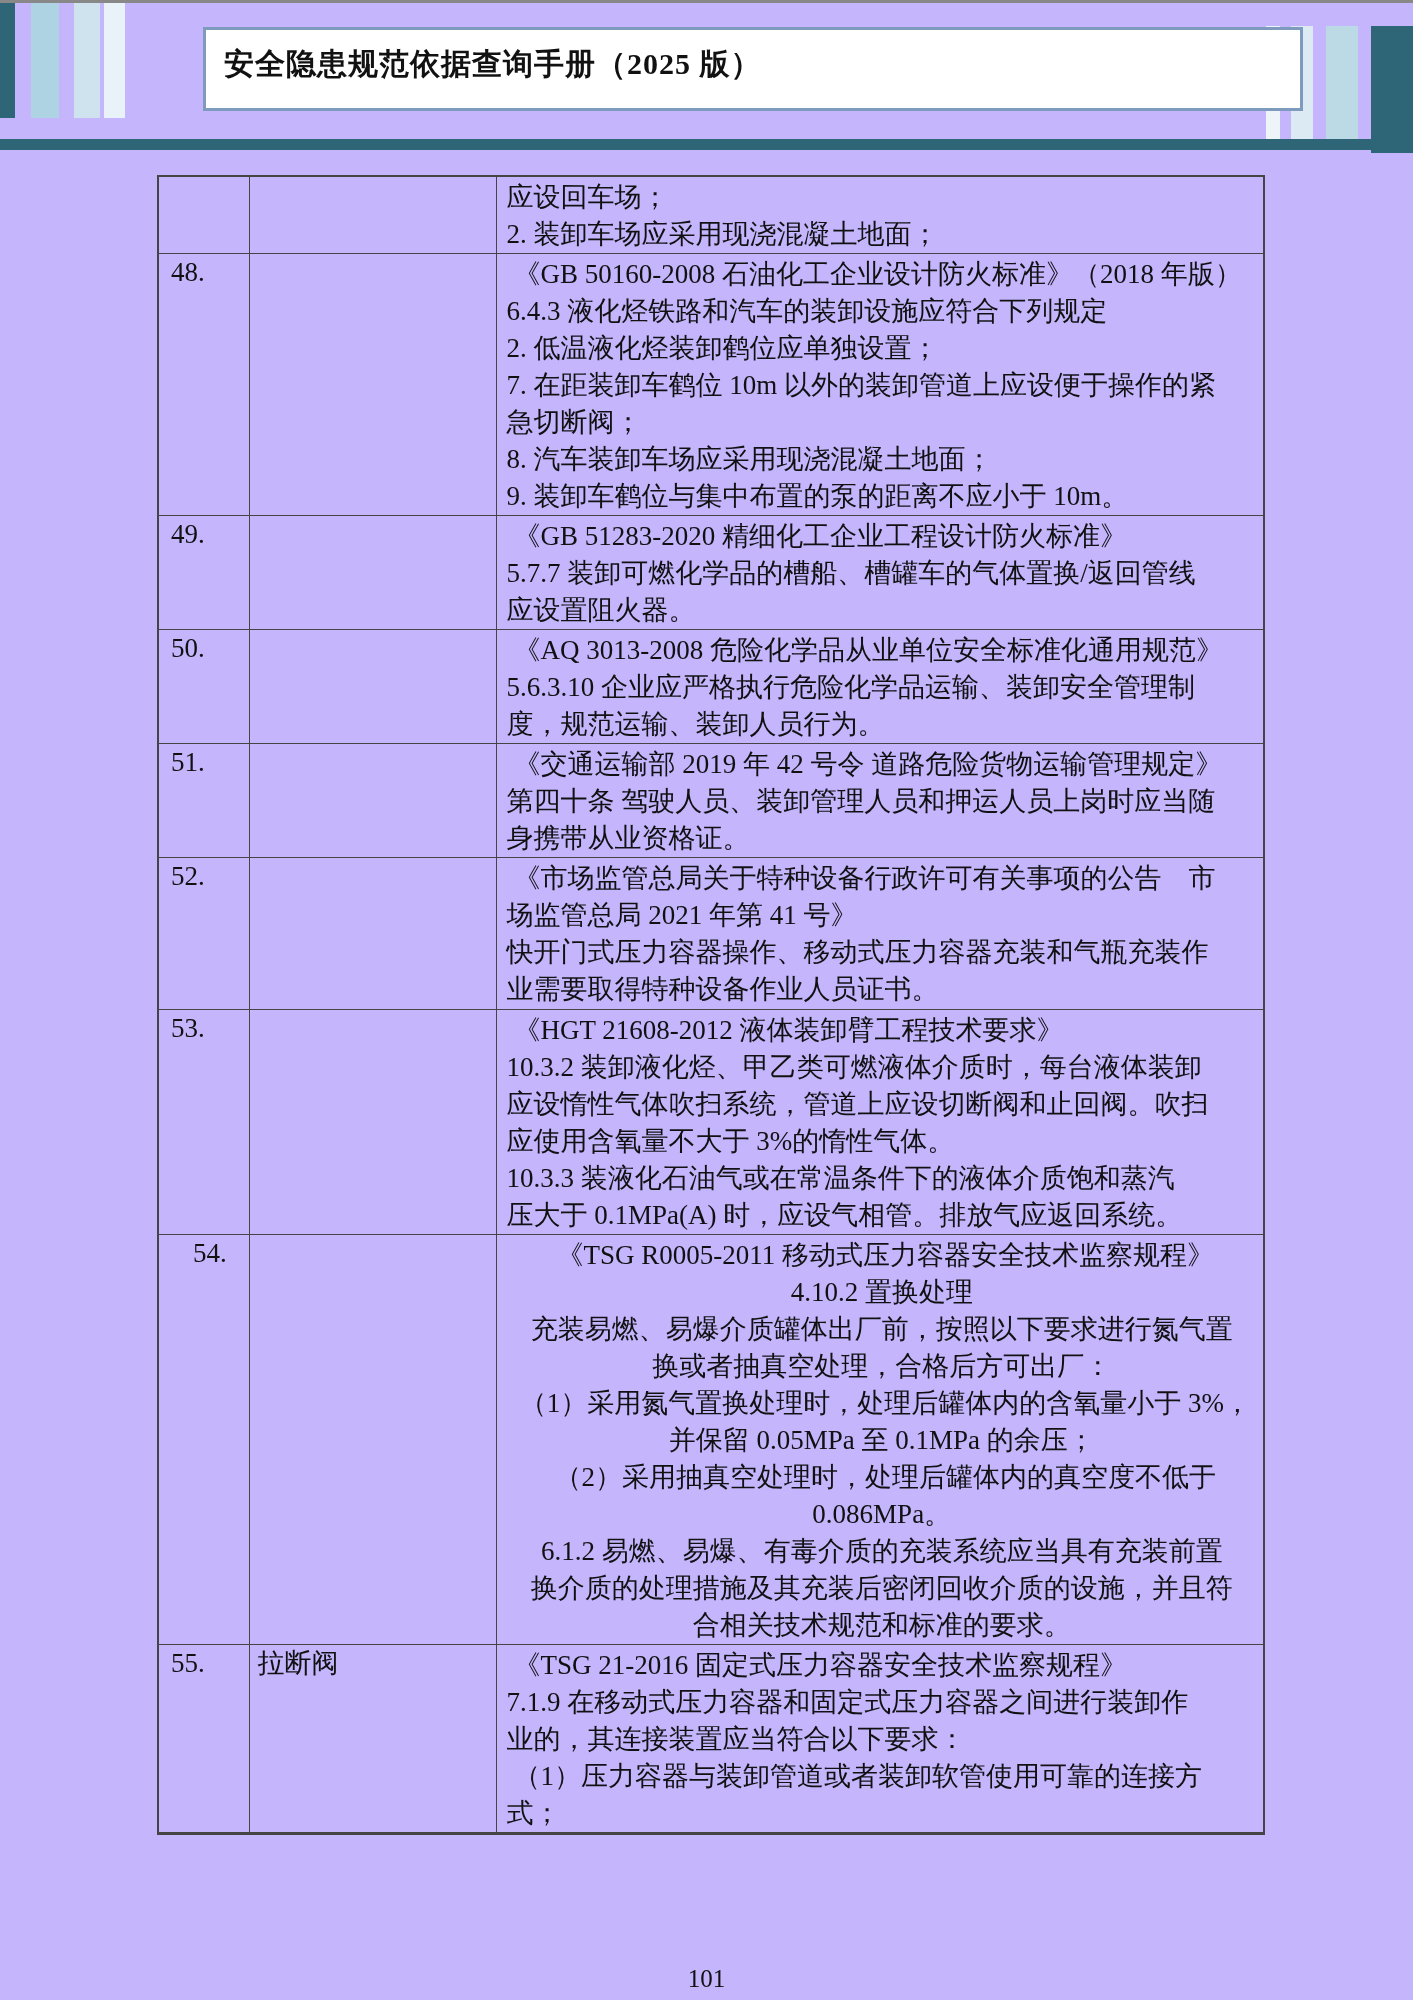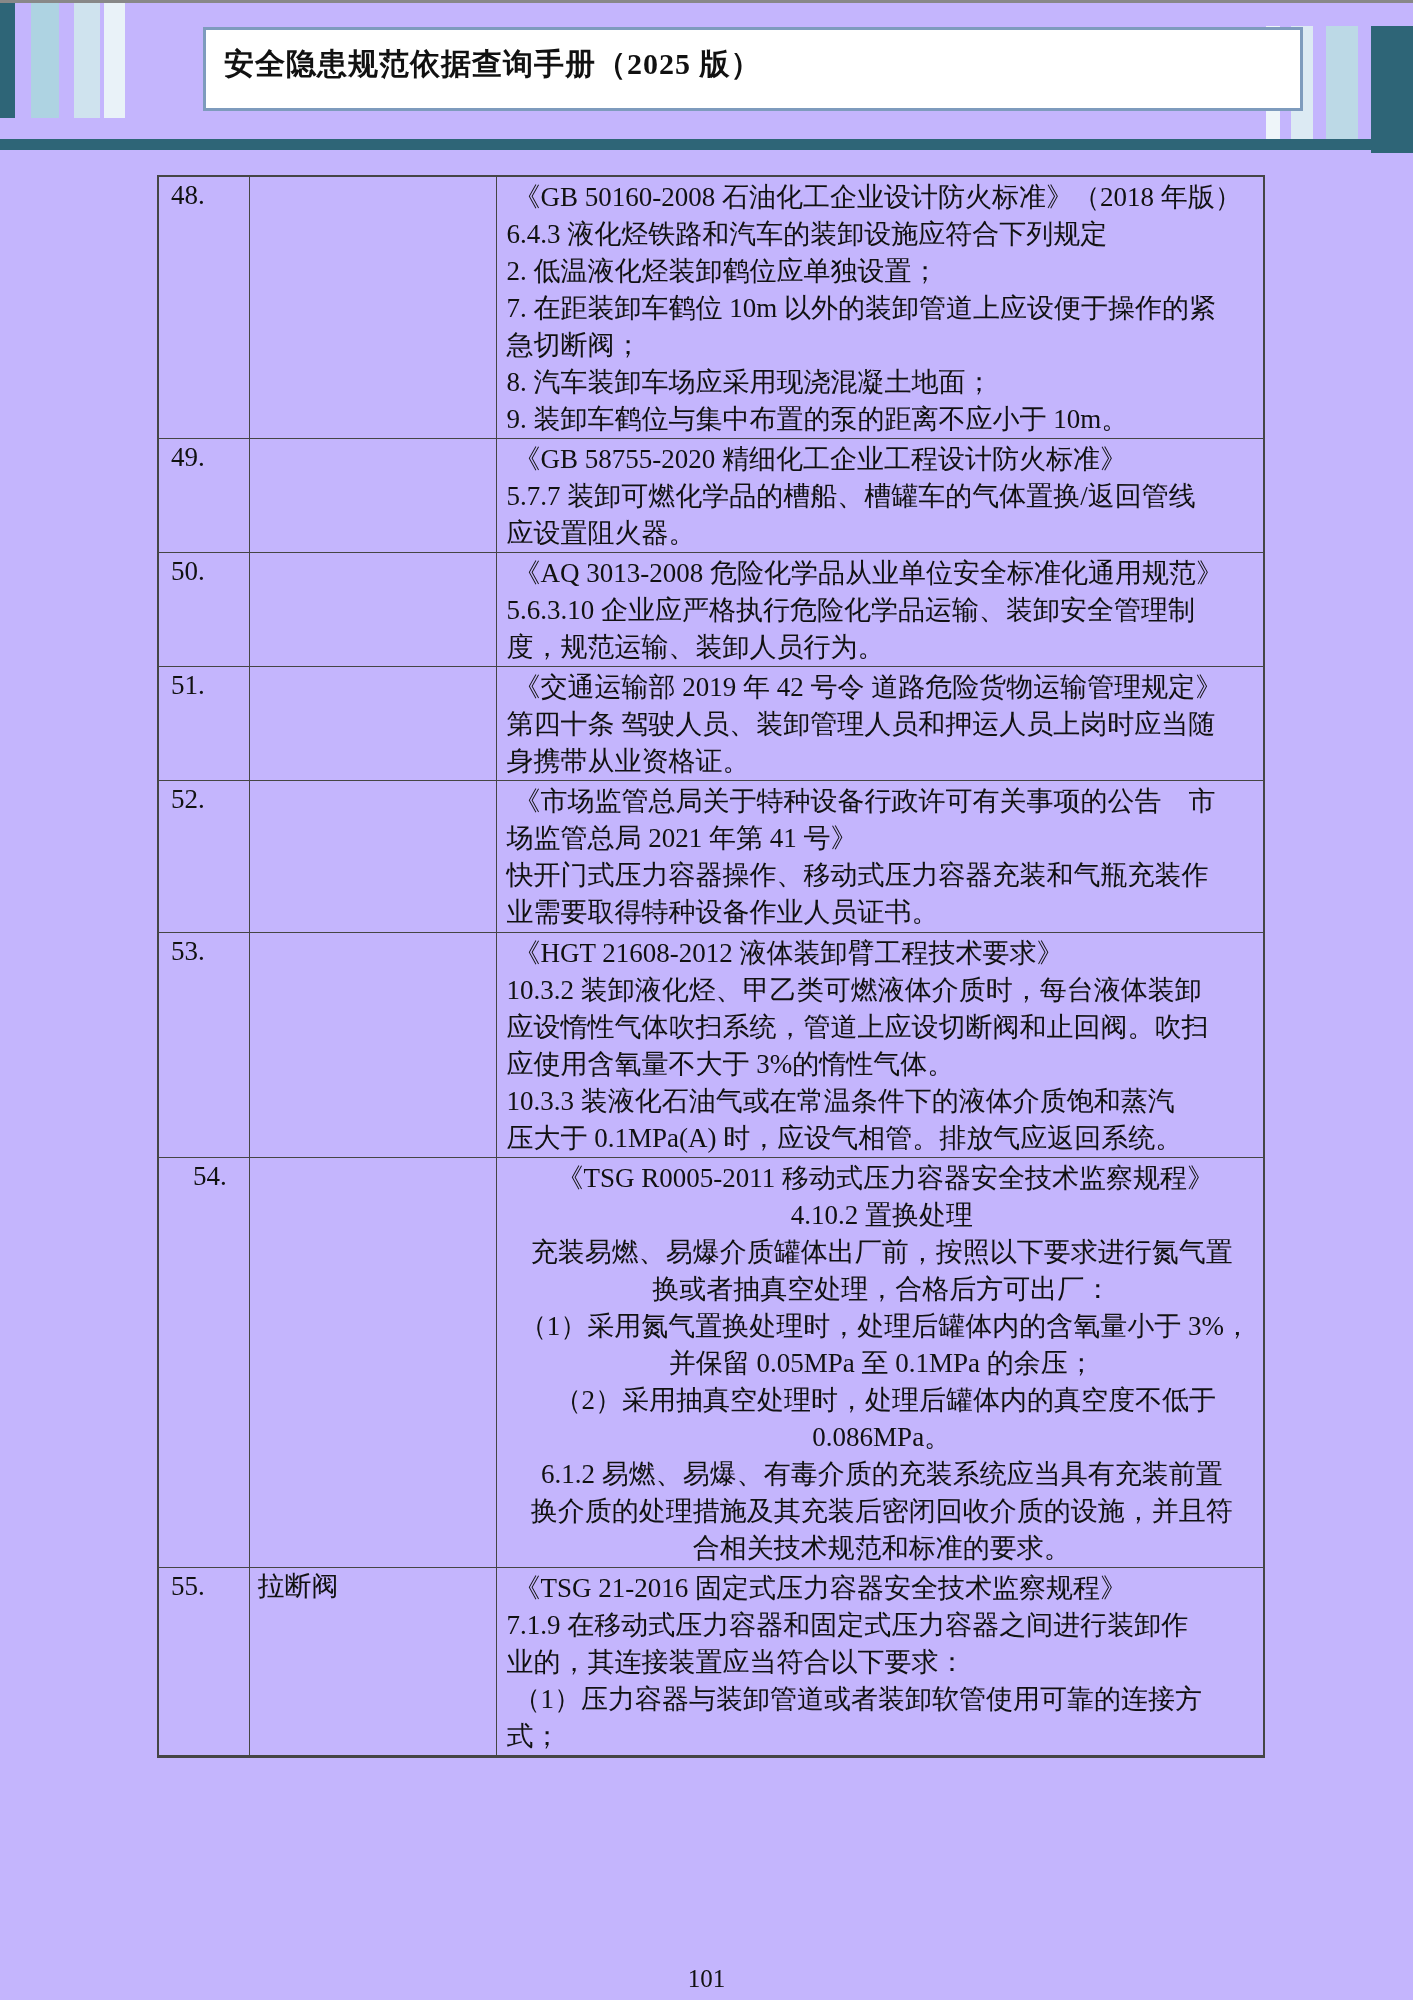--- a/index.html
+++ b/index.html
@@ -57,38 +57,46 @@
     <span class="title">安全隐患规范依据查询手册（2025 版）</span>
   </div>
 
   <table class="reg">
     <colgroup>
       <col style="width:91px">
       <col style="width:247px">
       <col style="width:768px">
     </colgroup>
     <tbody>
+        <tr style="height: 74px;">
+          <td class="num-cell"></td>
+          <td class="cat-cell"></td>
+          <td class="content-cell">
+            <div class="line">应设回车场；</div>
+            <div class="line">2. 装卸车场应采用现浇混凝土地面；</div>
+          </td>
+        </tr>
         <tr style="height: 260px;">
           <td class="num-cell">48.</td>
           <td class="cat-cell"></td>
           <td class="content-cell">
             <div class="line indent">《GB 50160-2008 石油化工企业设计防火标准》（2018 年版）</div>
             <div class="line">6.4.3 液化烃铁路和汽车的装卸设施应符合下列规定</div>
             <div class="line">2. 低温液化烃装卸鹤位应单独设置；</div>
             <div class="line">7. 在距装卸车鹤位 10m 以外的装卸管道上应设便于操作的紧</div>
             <div class="line">急切断阀；</div>
             <div class="line">8. 汽车装卸车场应采用现浇混凝土地面；</div>
             <div class="line">9. 装卸车鹤位与集中布置的泵的距离不应小于 10m。</div>
           </td>
         </tr>
         <tr style="height: 111px;">
           <td class="num-cell">49.</td>
           <td class="cat-cell"></td>
           <td class="content-cell">
-            <div class="line indent">《GB 58755-2020 精细化工企业工程设计防火标准》</div>
+            <div class="line indent">《GB 51283-2020 精细化工企业工程设计防火标准》</div>
             <div class="line">5.7.7 装卸可燃化学品的槽船、槽罐车的气体置换/返回管线</div>
             <div class="line">应设置阻火器。</div>
           </td>
         </tr>
         <tr style="height: 113px;">
           <td class="num-cell">50.</td>
           <td class="cat-cell"></td>
           <td class="content-cell">
             <div class="line indent">《AQ 3013-2008 危险化学品从业单位安全标准化通用规范》</div>
             <div class="line">5.6.3.10 企业应严格执行危险化学品运输、装卸安全管理制</div>

